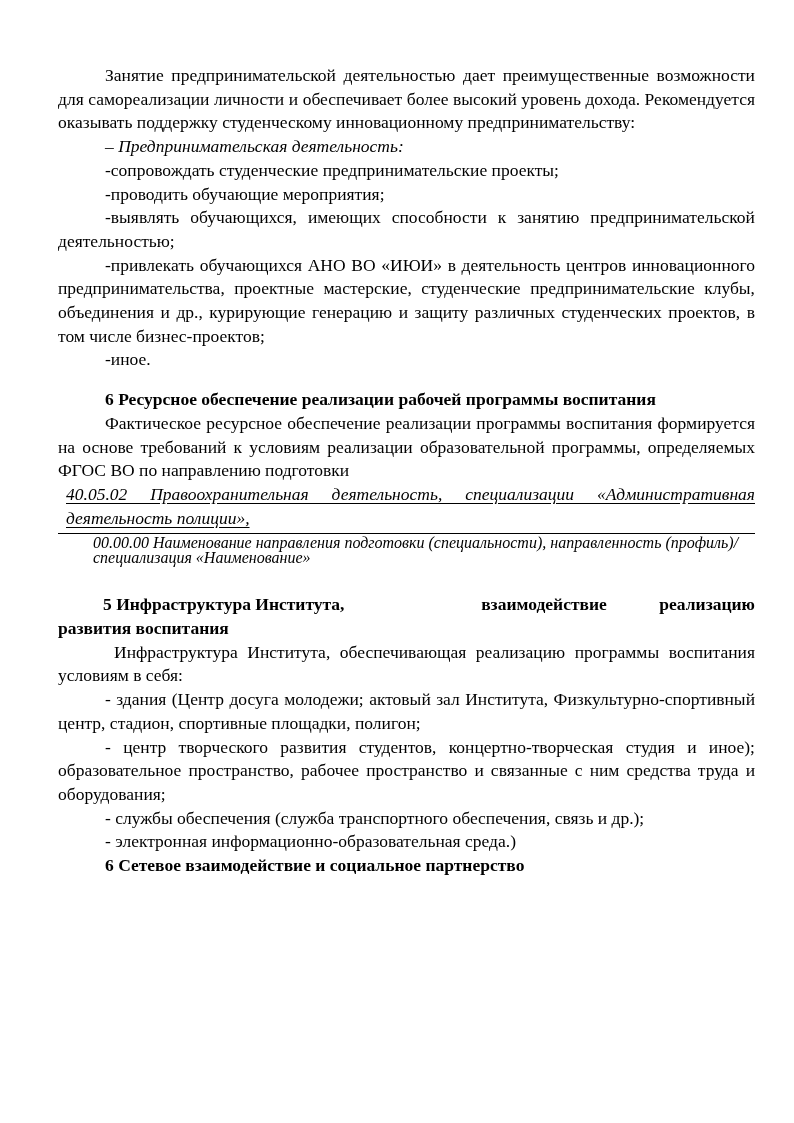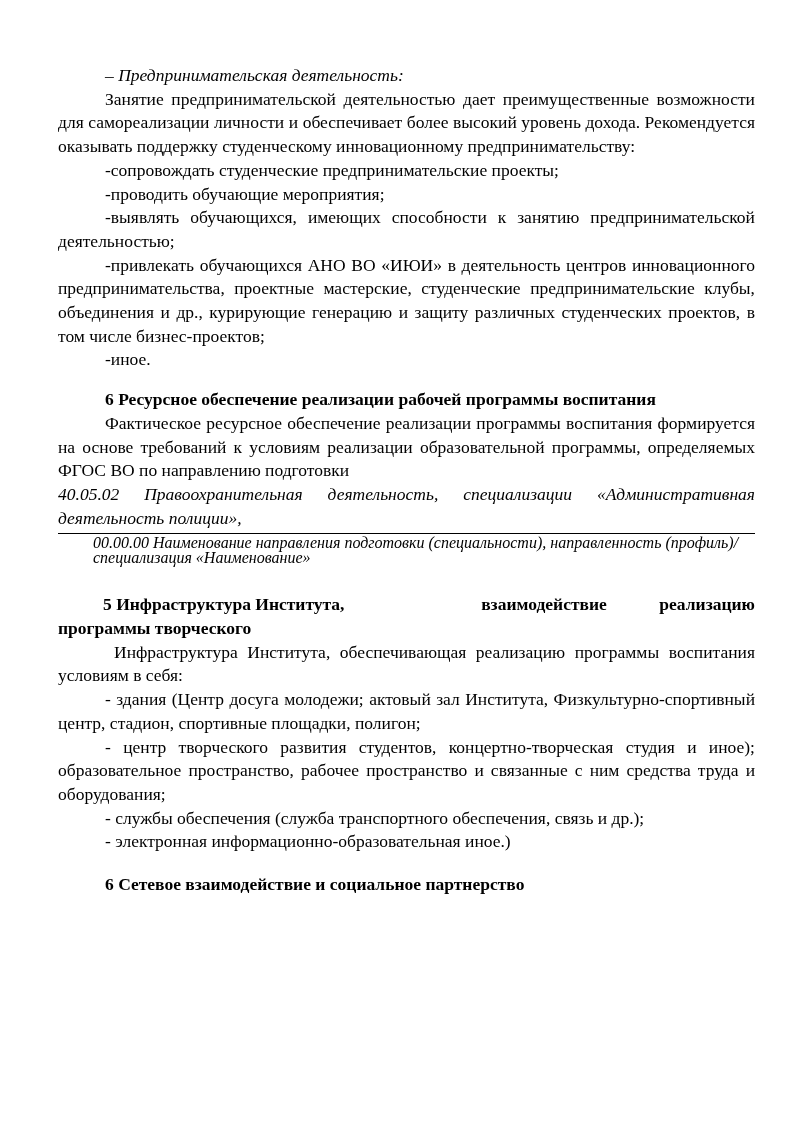--- a/index.html
+++ b/index.html
@@ -16,25 +16,27 @@
     padding:64px 39px 0 58px;
     overflow:hidden;
   }
   .p   { text-align:justify; }
   .ind { text-indent:47px; }
   .ind2{ text-indent:56px; }
   .it  { font-style:italic; }
   .bold{ font-weight:bold; }
   .h4m { margin-top:16px; }
   .h5m { margin-top:25px; }
-  .h6m { margin-top:19px; }
+  .h6m { }
   .specialty {
     font-style:italic;
+    text-decoration:underline;
     text-underline-offset:3px;
     text-align:justify;
+    margin-left:8px;
   }
   .footnote-block { margin-top:3px; }
   .footnote-sep { border-top:1px solid #000; width:100%; height:0; }
   .footnote {
     font-style:italic;
     font-size:16px;
     line-height:15px;
     padding:1px 0 3px 35px;
     text-align:left;
   }
@@ -47,23 +49,23 @@
   }
   .h5sp1 { flex-grow:2.6; }
   .h5sp2 { flex-grow:1; }
   .h5line2 { font-weight:bold; }
 </style>
 </head>
 <body>
 
 <div class="page">
 
+  <p class="p ind">Занятие предпринимательской деятельностью дает преимущественные возможности для самореализации личности и обеспечивает более высокий уровень дохода. Рекомендуется оказывать поддержку студенческому инновационному предпринимательству:</p>
+
   <p class="p ind it">– Предпринимательская деятельность:</p>
-
-  <p class="p ind">Занятие предпринимательской деятельностью дает преимущественные возможности для самореализации личности и обеспечивает более высокий уровень дохода. Рекомендуется оказывать поддержку студенческому инновационному предпринимательству:</p>
 
   <p class="p ind">-сопровождать студенческие предпринимательские проекты;</p>
   <p class="p ind">-проводить обучающие мероприятия;</p>
   <p class="p ind">-выявлять обучающихся, имеющих способности к занятию предпринимательской деятельностью;</p>
   <p class="p ind">-привлекать обучающихся АНО ВО «ИЮИ» в деятельность центров инновационного предпринимательства, проектные мастерские, студенческие предпринимательские клубы, объединения и др., курирующие генерацию и защиту различных студенческих проектов, в том числе бизнес-проектов;</p>
   <p class="p ind">-иное.</p>
 
   <p class="p ind bold h4m">6 Ресурсное обеспечение реализации рабочей программы воспитания</p>
 
   <p class="p ind">Фактическое ресурсное обеспечение реализации программы воспитания формируется на основе требований к условиям реализации образовательной программы, определяемых ФГОС ВО по направлению подготовки</p>
@@ -76,24 +78,24 @@
   </div>
 
 
   <div class="h5line1 h5m">
     <span>5 Инфраструктура Института,</span>
     <span class="h5sp1"></span>
     <span>взаимодействие</span>
     <span class="h5sp2"></span>
     <span>реализацию</span>
   </div>
-  <p class="h5line2">программы творческого</p>
+  <p class="h5line2">развития воспитания</p>
 
   <p class="p ind2">Инфраструктура Института, обеспечивающая реализацию программы воспитания условиям в себя:</p>
 
   <p class="p ind">- здания (Центр досуга молодежи; актовый зал Института, Физкультурно-спортивный центр, стадион, спортивные площадки, полигон;</p>
   <p class="p ind">- центр творческого развития студентов, концертно-творческая студия и иное); образовательное пространство, рабочее пространство и связанные с ним средства труда и оборудования;</p>
   <p class="p ind">- службы обеспечения (служба транспортного обеспечения, связь и др.);</p>
-  <p class="p ind">- электронная информационно-образовательная иное.)</p>
+  <p class="p ind">- электронная информационно-образовательная среда.)</p>
 
   <p class="p ind bold h6m">6 Сетевое взаимодействие и социальное партнерство</p>
 
 </div>
 
 </body></html>

